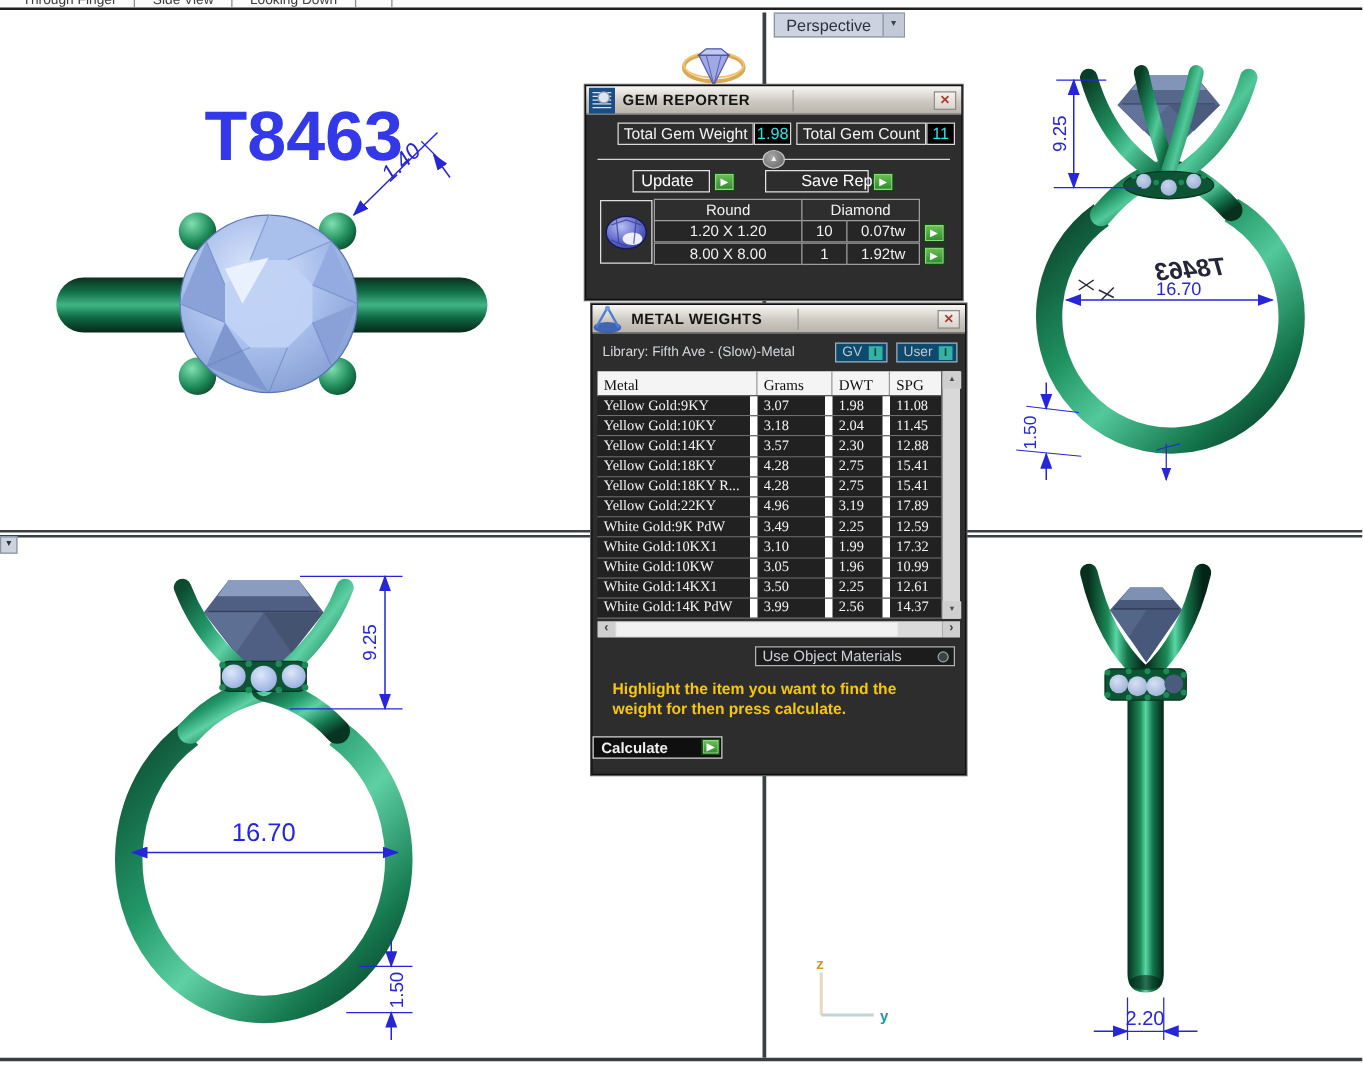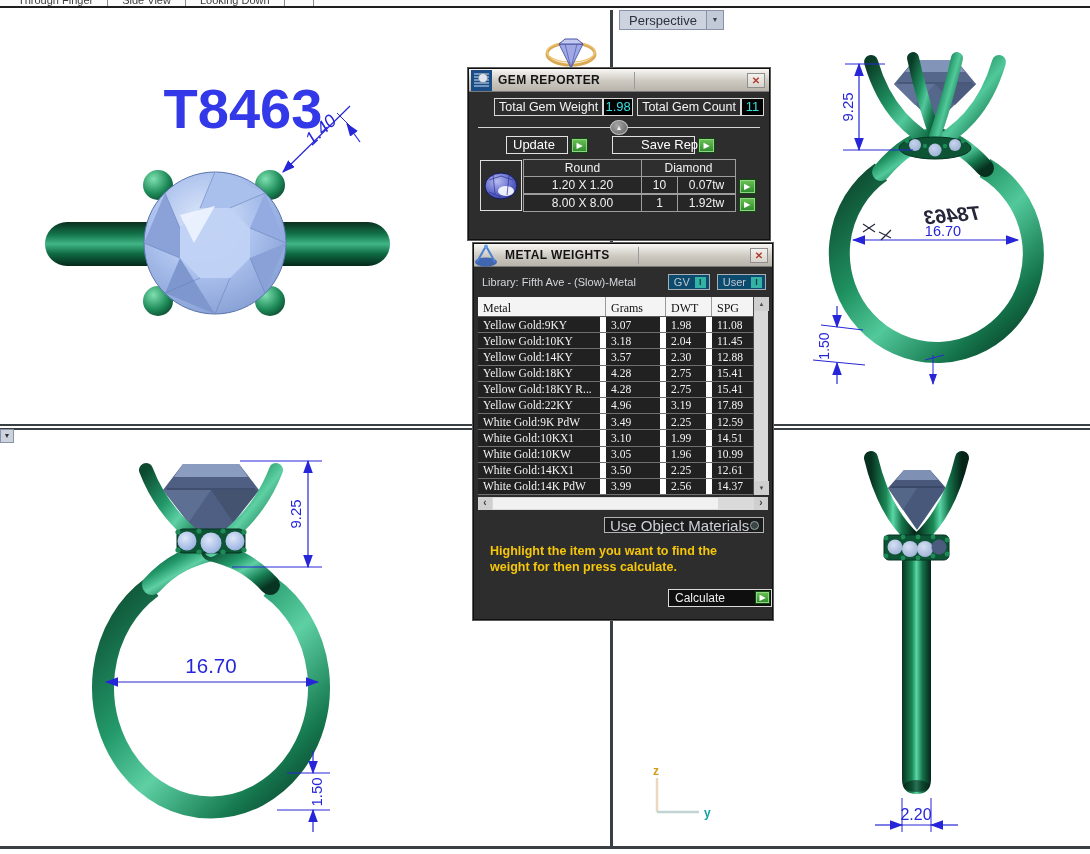--- a/index.html
+++ b/index.html
@@ -100,26 +100,26 @@
     border-right:6px solid #ffffff; overflow:hidden; white-space:nowrap; }
   .c1 { width:128px; } .c2 { width:60px; } .c3 { width:46px; } .c4 { flex:1; border-right:none !important; }
   .hscroll { display:flex; margin:2px 4px 0 4px; height:13px; }
   .hs-arr { width:14px; background:#cfcfcf; color:#3a3a3a; font-size:10px; font-weight:bold;
     text-align:center; line-height:12px; }
   .hs-track { flex:1; background:#dadada; position:relative; }
   .hs-thumb { position:absolute; left:1px; top:1px; bottom:1px; width:86%; background:#f1f1f1; }
   .uom-row { display:flex; justify-content:flex-end; padding:7px 8px 0 0; }
   .uom-btn { width:160px; height:16px; border:1px solid #b2b2b2; background:#1c1c1c;
     display:flex; align-items:center; }
-  .uom-label { flex:1; font-size:15px; color:#ccd0d6; padding-left:5px; white-space:nowrap; overflow:hidden; }
+  .uom-label { flex:1; font-size:12px; color:#ccd0d6; padding-left:5px; white-space:nowrap; overflow:hidden; }
   .uom-circle { width:9px; height:9px; border:1px solid #94a4a4; border-radius:50%;
     background:#3a4444; margin-right:4px; }
   .mw-hint { padding:10px 16px 0 16px; color:#f5c60a; font-size:12.5px; font-weight:bold;
     line-height:1.3; }
-  .calc-row { display:flex; justify-content:flex-end; padding-top:13px; }
+  .calc-row { display:flex; justify-content:flex-start; padding-top:13px;font-weight:bold; }
   .calc-btn { width:104px; height:18px; border:1px solid #d9d9d9; background:#0f0f0f;
     display:flex; align-items:center; }
   .calc-label { flex:1; font-size:12px; color:#efefef; padding-left:6px; }
 </style>
 </head>
 <body>
 
 <div id="app">
 
   <div class="tabstrip">
@@ -564,21 +564,21 @@
       <div class="mw-row">
         <div class="c1">White Gold:9K PdW</div>
           <div class="c2">3.49</div>
         <div class="c3">2.25</div>
           <div class="c4">12.59</div>
       </div>
       <div class="mw-row">
         <div class="c1">White Gold:10KX1</div>
           <div class="c2">3.10</div>
         <div class="c3">1.99</div>
-          <div class="c4">14.51</div>
+          <div class="c4">17.32</div>
       </div>
       <div class="mw-row">
         <div class="c1">White Gold:10KW</div>
           <div class="c2">3.05</div>
         <div class="c3">1.96</div>
           <div class="c4">10.99</div>
       </div>
       <div class="mw-row">
         <div class="c1">White Gold:14KX1</div>
           <div class="c2">3.50</div>

